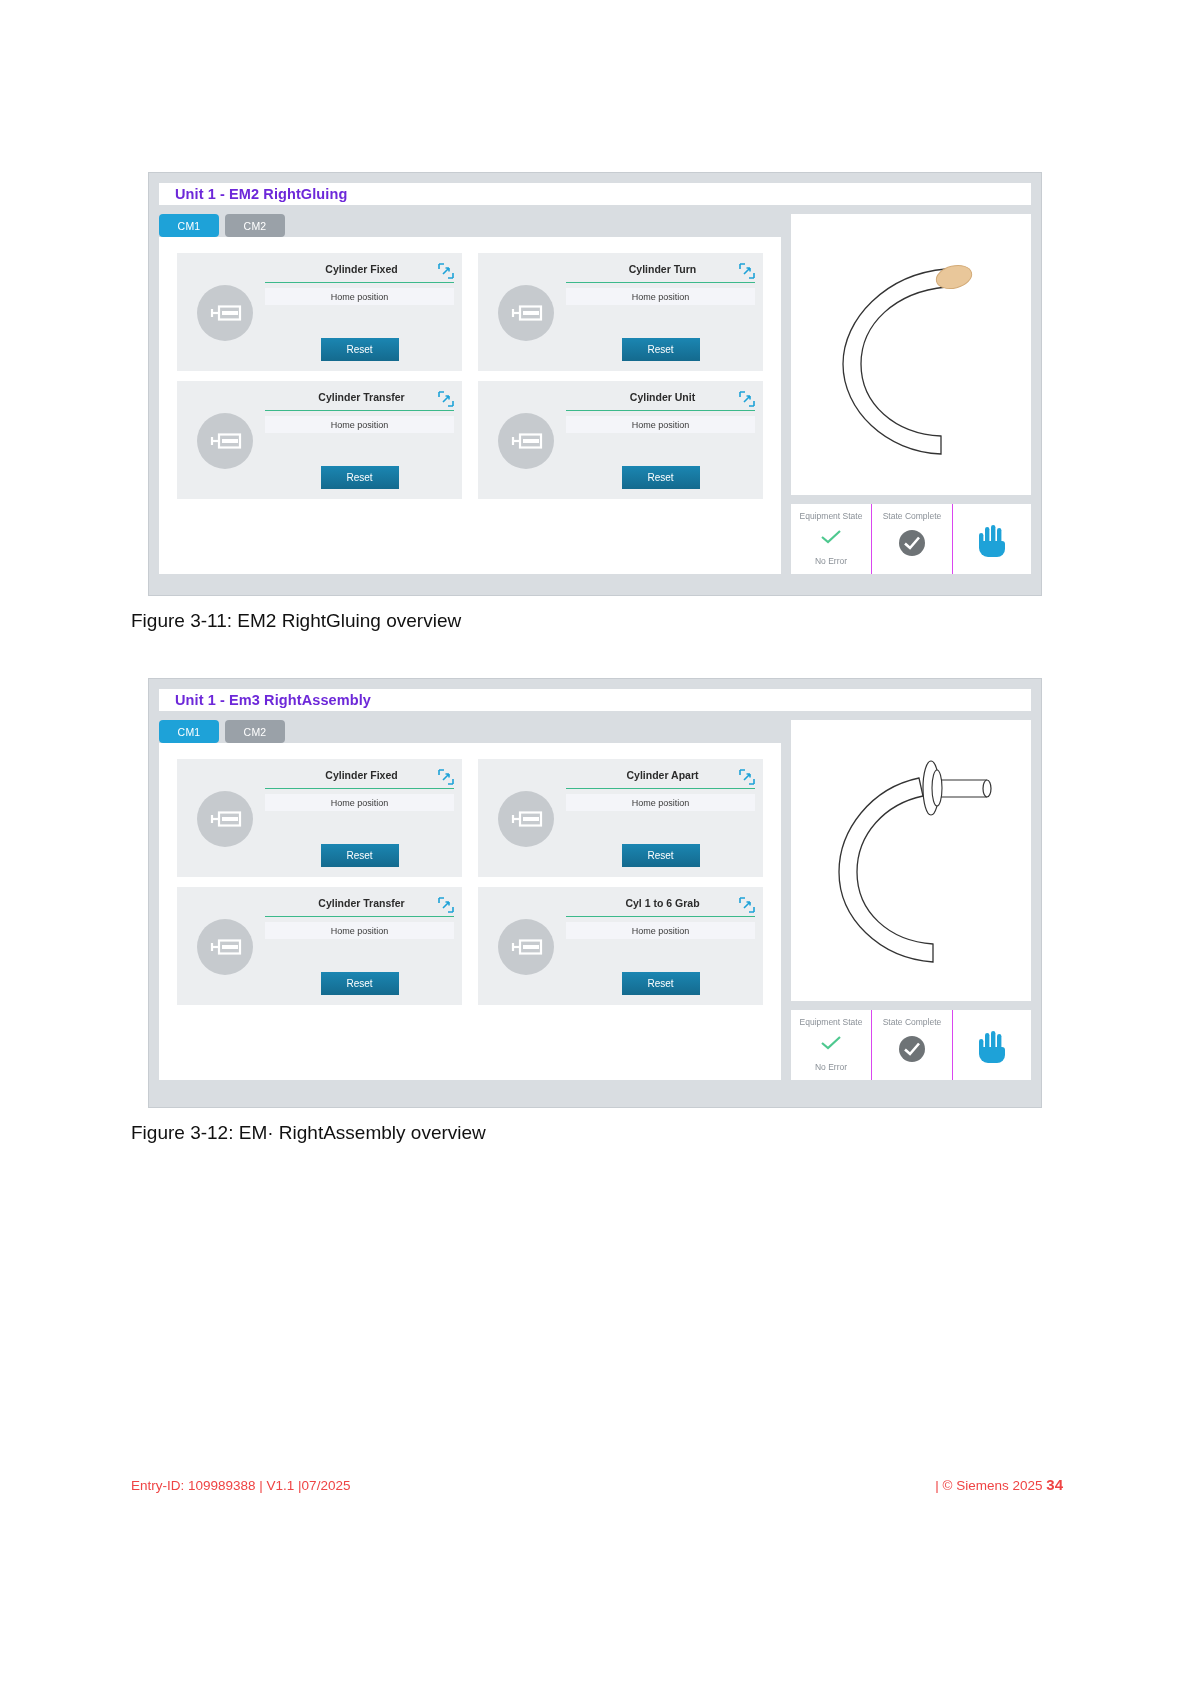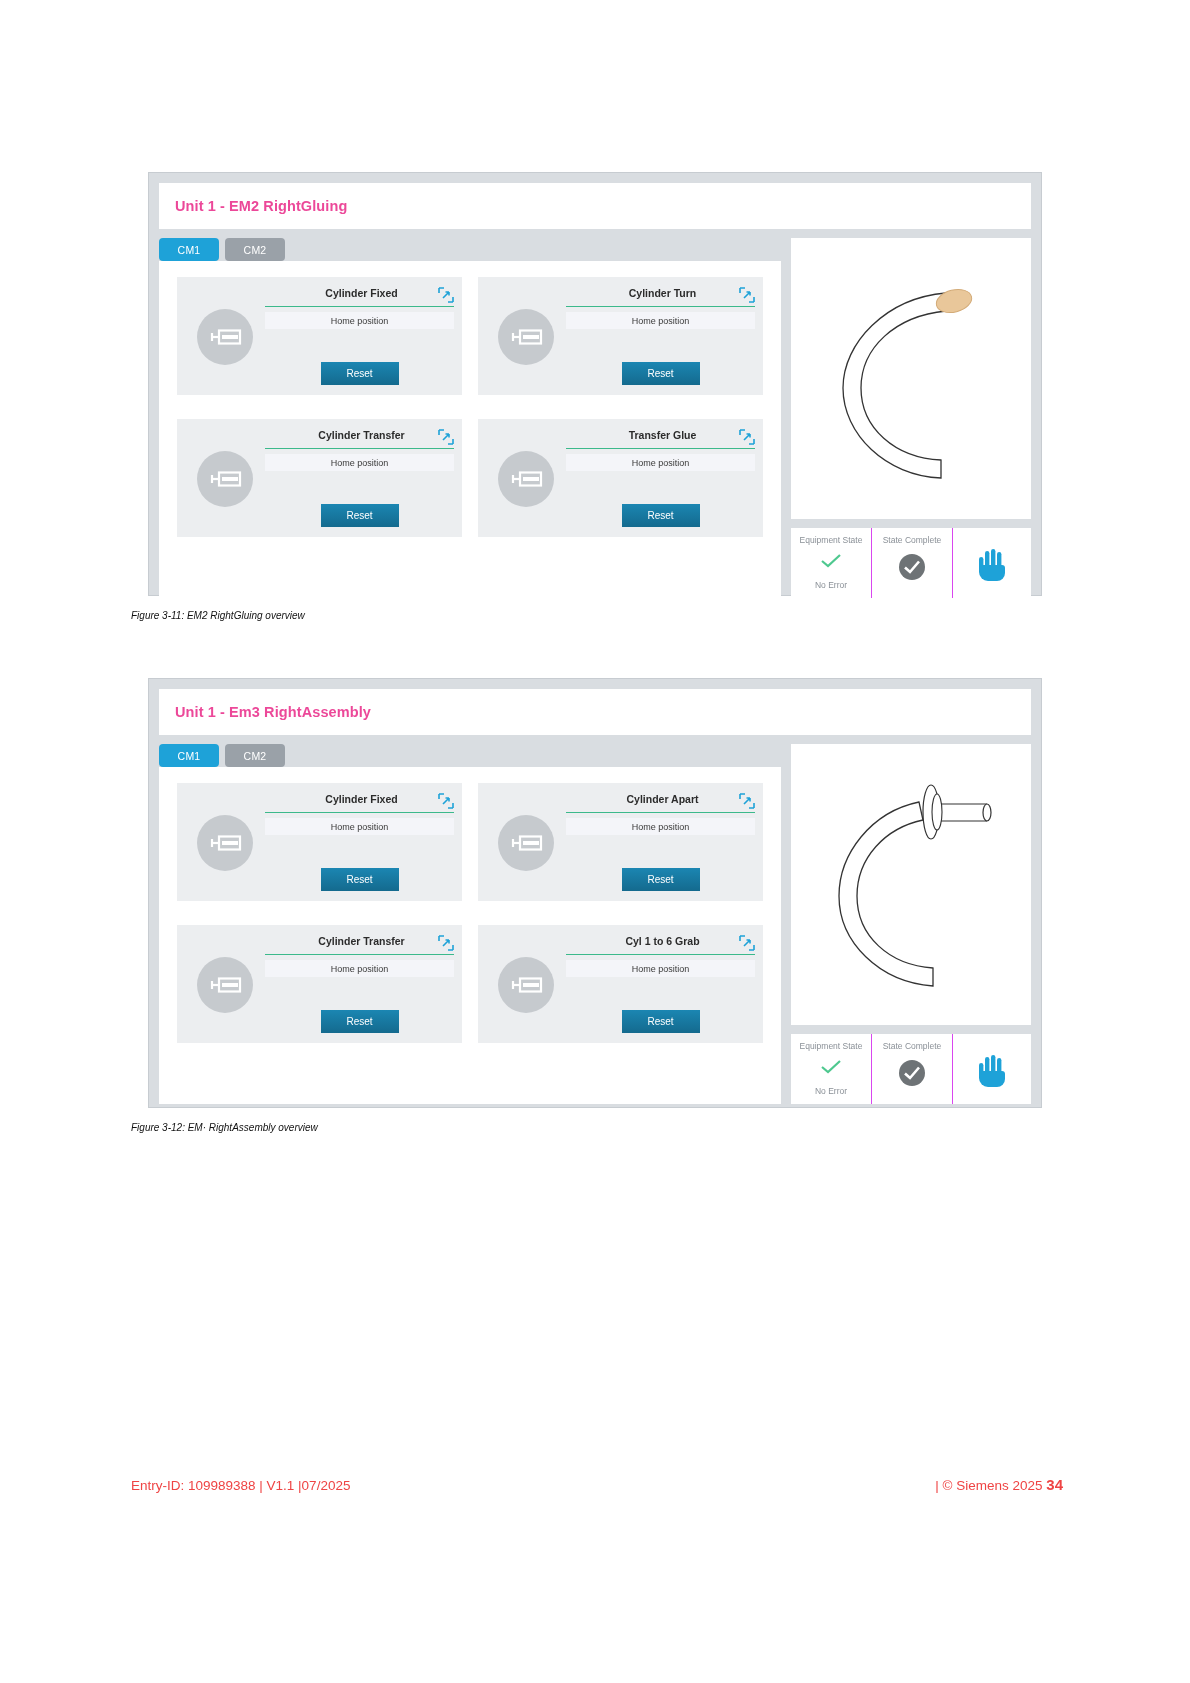--- a/index.html
+++ b/index.html
@@ -17,27 +17,27 @@
 
   
   .hmi {
     position: absolute;
     background: #d9dde1;
     border: 1px solid #c7ccd1;
     padding: 10px;
   }
   .hmi-titlebar {
     background: #ffffff;
-    height: 46px;
+    height: 22px;
     display: flex;
     align-items: center;
     padding: 0 16px;
     font-size: 14.5px;
     font-weight: bold;
-    color: #ec4899;
+    color: #6d28d9;
     letter-spacing: .1px;
   }
   .hmi-body {
     display: flex;
     gap: 10px;
     margin-top: 9px;
   }
 
   
   .left-col { flex: 1 1 auto; display: flex; flex-direction: column; }
@@ -52,21 +52,21 @@
   }
   .tab.active { background: #1ea2d8; }
   .tab.inactive { background: #9aa1a8; }
 
   .card-panel {
     background: #ffffff;
     flex: 1 1 auto;
     padding: 16px 18px;
     display: grid;
     grid-template-columns: 1fr 1fr;
-    gap: 24px 16px;
+    gap: 10px 16px;
     align-content: start;
   }
 
   
   .cyl-card {
     background: #eceef0;
     height: 118px;
     display: flex;
     padding: 10px 8px 8px 8px;
     position: relative;
@@ -144,23 +144,22 @@
   }
   .status-cell:last-child { border-right: none; }
   .status-label { font-size: 8.5px; color: #8a9097; white-space: nowrap; }
   .status-sub { font-size: 8.5px; color: #8a9097; margin-top: auto; padding-bottom: 8px; }
   .status-icon { margin-top: 8px; display: flex; align-items: center; justify-content: center; }
   .hand-cell { flex: 0 0 78px; display:flex; align-items:center; justify-content:center; border-right:none; }
 
   
   .caption {
     position: absolute;
-    font-size: 10px;
+    font-size: 19px;
     color: #111;
-    font-style: italic;
   }
   .footer-left, .footer-right {
     position: absolute;
     font-size: 13.5px;
     color: #ef4444;
     bottom: 190px;
   }
   .footer-left { left: 131px; }
   .footer-right { right: 127px; }
   .footer-right b { font-size: 15px; }
@@ -291,21 +290,21 @@
                   <rect x="11" y="3.5" width="21" height="13"></rect>
                       <path d="M11 10 H4"></path>
                       <path d="M4 6 v8"></path>
                   <rect x="14" y="8" width="16" height="4" fill="#ffffff" stroke="none"></rect>
                     </g>
                   </svg>
               </div>
             </div>
             <div class="cyl-main">
               <div class="cyl-head">
-                <div class="cyl-title">Transfer Glue</div>
+                <div class="cyl-title">Cylinder Unit</div>
                 <div class="expand-icon">
                   <svg width="16" height="16" viewBox="0 0 16 16">
                     <path d="M1 1 H6 M1 1 V6" stroke="#1ea2d8" stroke-width="1.6" fill="none"></path>
                     <path d="M15 15 H10 M15 15 V10" stroke="#1ea2d8" stroke-width="1.6" fill="none"></path>
                     <path d="M11 5 L5 11 M11 5 H7.5 M11 5 V8.5" stroke="#1ea2d8" stroke-width="1.6" fill="none"></path>
                   </svg>
                 </div>
               </div>
               <div class="cyl-status">Home position</div>
               <div class="cyl-btn-row">

